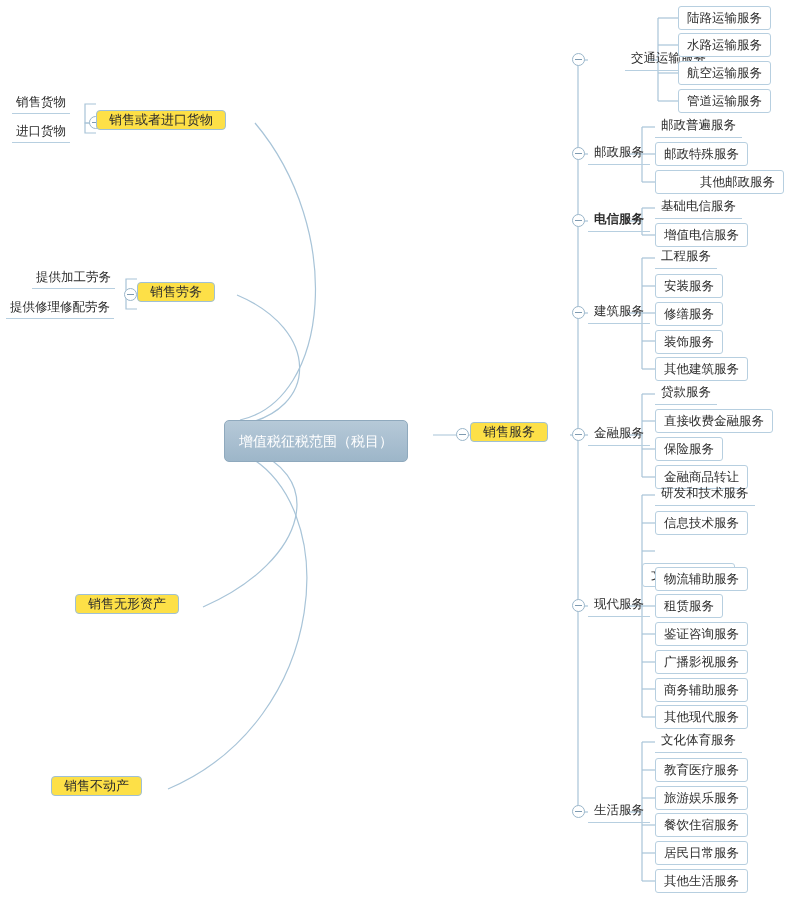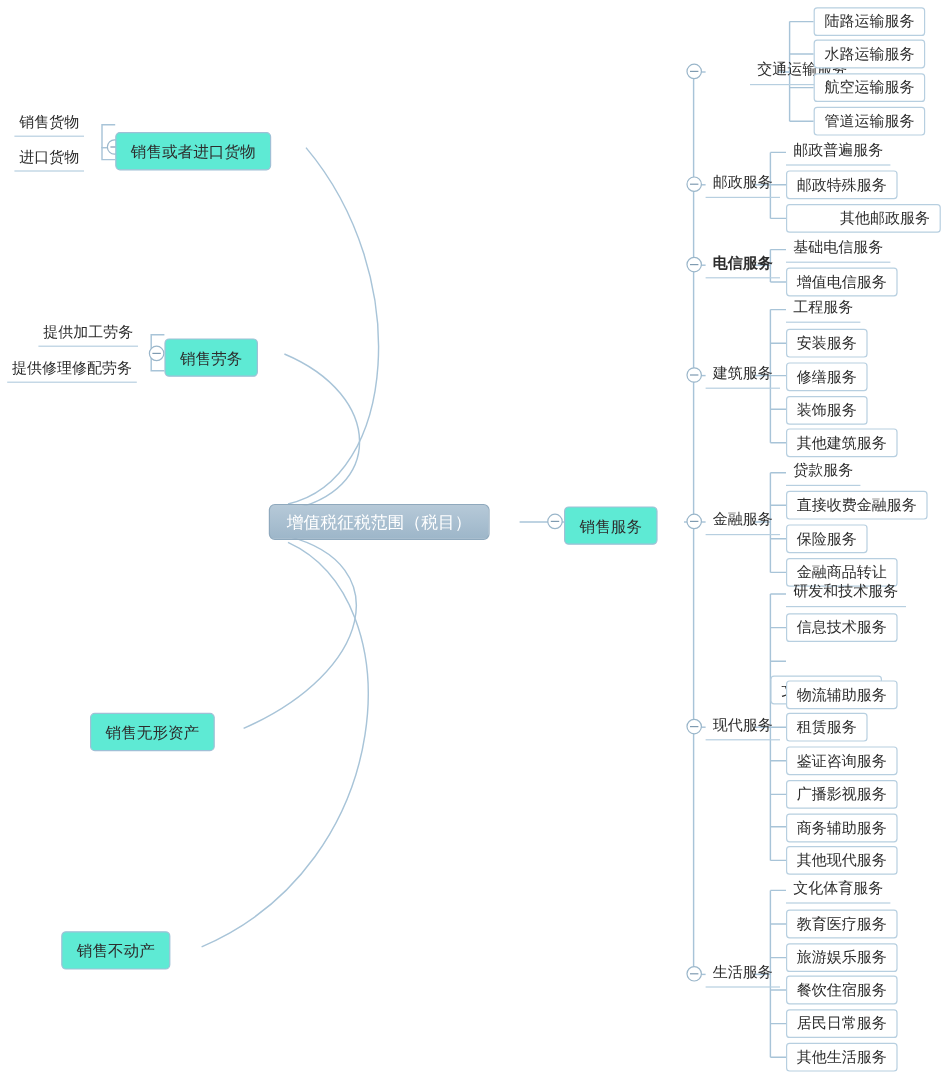--- a/index.html
+++ b/index.html
@@ -38,30 +38,31 @@
   }
   
   .node.root {
     background: #a9bfd1;
     background: linear-gradient(180deg,#b6c9d8 0%, #9db6c9 100%);
     border: 1px solid #8fa9bd;
     border-radius: 5px;
     color: #ffffff;
     font-size: 14px;
     padding: 0 14px;
-    height: 30px;
+    height: 42px;
   }
   
   .node.lvl1 {
-    background: #5eead4;
+    background: #fde047;
     border: 1px solid #9fc0d6;
     border-radius: 4px;
     padding: 0 12px;
-    height: 32px;
+    height: 20px;
     font-size: 13px;
+    font-family: Liberation Mono, monospace;
   }
   
   .node.lvl2 {
     background: #ffffff;
     border: 1px solid #b7cfe0;
     border-radius: 3px;
     padding: 0 8px;
     height: 24px;
     font-size: 12.5px;
   }

